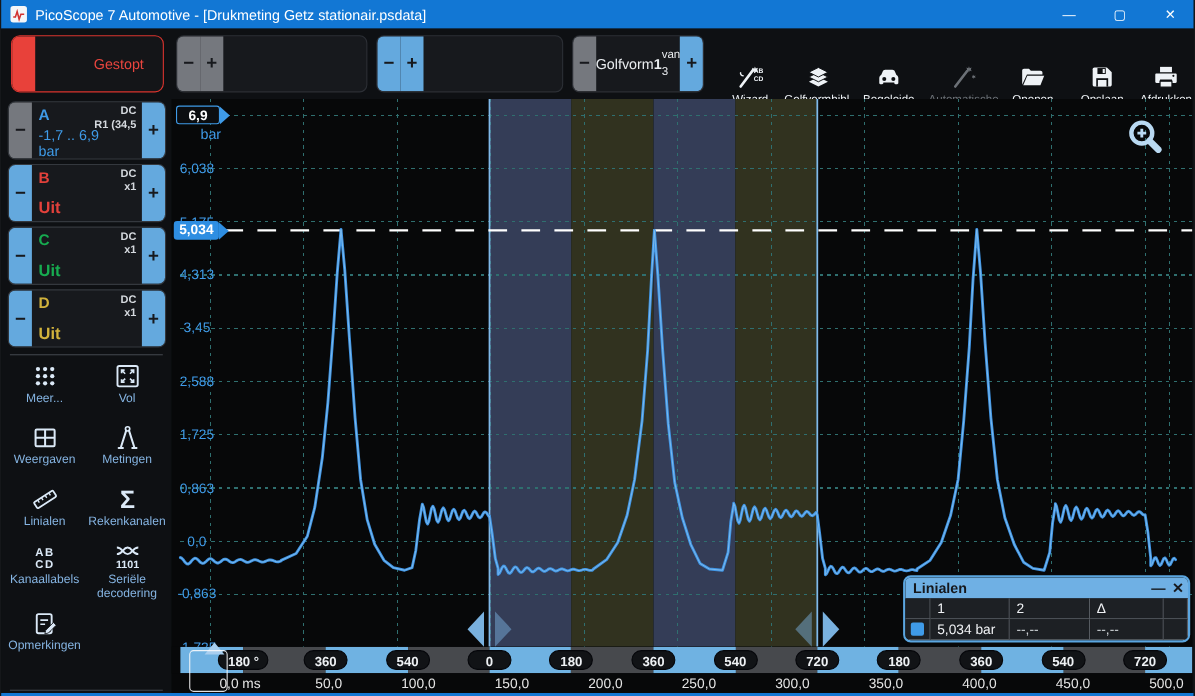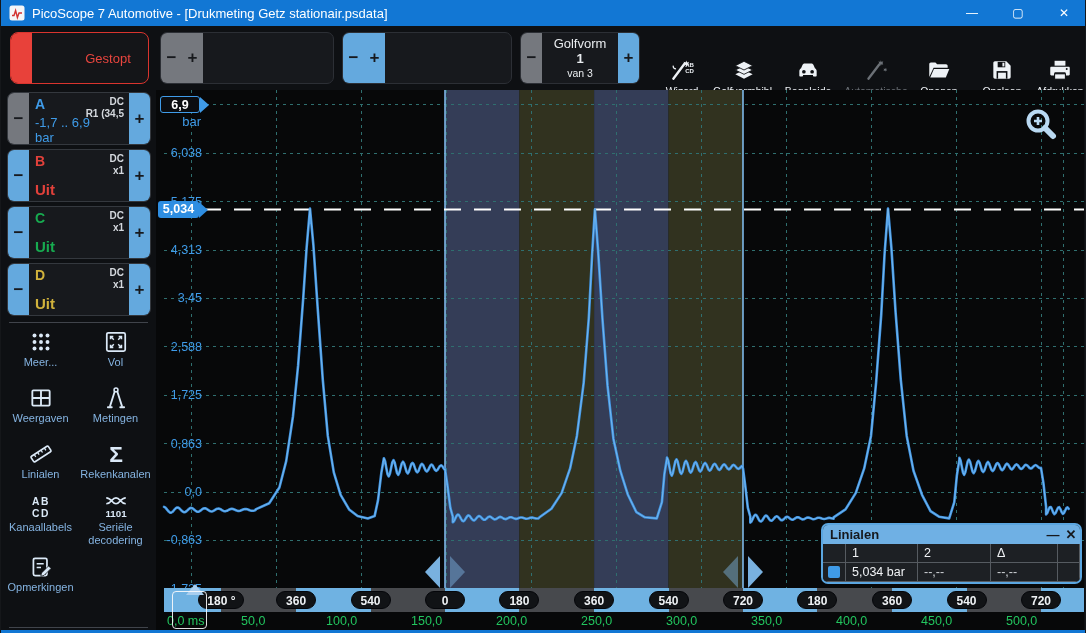--- a/index.html
+++ b/index.html
@@ -23,21 +23,21 @@
   .tpanel .body{flex:1;position:relative;color:#e9ecef;}
   #scoop-panel{left:159px;width:174px;}
   #scoop-panel .t{position:absolute;left:9px;top:5px;font-size:13px;}
   #scoop-panel .tb{position:absolute;left:9px;bottom:7px;font-size:16px;font-weight:bold;color:#fff;}
   #scoop-panel .right{position:absolute;right:6px;top:3px;text-align:right;font-size:9.5px;line-height:11.5px;color:#dfe3e8;}
   #scoop-panel .right b{font-size:10.5px;}
   #trigger-panel{left:341px;width:170px;}
   #trigger-panel .t{position:absolute;left:9px;top:5px;font-size:13px;}
   #trigger-panel .mode{position:absolute;right:8px;bottom:5px;font-size:11px;}
   #golfvorm-panel{left:519px;width:120px;}
-  #golfvorm-panel .body{display:flex;flex-direction:column;align-items:center;justify-content:center;line-height:15px;}
+  #golfvorm-panel .body{display:flex;align-items:center;justify-content:center;line-height:15px;}
   #golfvorm-panel .t{font-size:13px;} #golfvorm-panel .idx{font-size:13px;font-weight:bold;} #golfvorm-panel .of{font-size:10.5px;}
   .action{position:absolute;top:31px;height:58px;display:flex;flex-direction:column;align-items:center;color:#eef2f6;cursor:default;}
   .action svg{display:block;}
   .action .albl{font-size:10.5px;line-height:12px;text-align:center;margin-top:2px;}
   .action.disabled{color:#6b7076;}
   
   #sidebar{position:absolute;left:0;top:90px;width:155px;height:543px;background:#0e1013;}
   .chcard{position:absolute;left:6px;width:144px;height:53px;display:flex;border-radius:7px;overflow:hidden;border:1px solid #34383e;background:#17191d;}
   .chcard .body{flex:1;position:relative;}
   .chcard .cid{position:absolute;left:6px;top:3px;font-size:14px;font-weight:bold;}
@@ -46,32 +46,32 @@
   .chcard .main.off{top:auto;bottom:4px;font-size:15px;font-weight:bold;}
   #tools-sep{position:absolute;left:8px;top:232px;width:139px;height:1px;background:#40444b;}
   #tools-sep2{position:absolute;left:8px;top:537px;width:139px;height:1px;background:#40444b;}
   #tools-grid{position:absolute;left:2px;top:238px;width:151px;display:grid;grid-template-columns:75px 75px;grid-template-rows:56px 56px 53px 60px 58px;}
   .tool{display:flex;flex-direction:column;align-items:center;color:#85b4e2;cursor:default;}
   .tool .ticon{height:27px;display:flex;align-items:center;justify-content:center;color:#dbe9f7;}
   .tool .tlbl{font-size:11px;line-height:12.5px;text-align:center;margin-top:1px;}
   
   #chart{position:absolute;left:155px;top:90px;width:928px;height:543px;background:#070809;}
   #plot{position:absolute;left:0;top:0;}
-  .ylab{position:absolute;width:46px;text-align:right;color:#3f9be8;font-size:12.5px;height:16px;line-height:16px;}
+  .ylab{position:absolute;width:46px;text-align:center;color:#3f9be8;font-size:12.5px;height:16px;line-height:16px;}
   #bar-label{position:absolute;left:0;top:24px;width:45px;text-align:right;color:#3f9be8;font-size:13px;}
   .badge{position:absolute;height:17px;line-height:17px;font-size:12.5px;font-weight:bold;color:#fff;text-align:center;}
   #max-badge{left:4px;width:40px;background:#0b0d10;border:1.5px solid #3f9be8;border-radius:3px;}
   #max-badge-arrow,#ruler-badge-arrow{position:absolute;width:0;height:0;border-top:8px solid transparent;border-bottom:8px solid transparent;border-left:9px solid #2e8ee2;}
   #ruler-badge{left:2px;width:41px;background:#2e8ee2;border-radius:3px;}
   #strip{position:absolute;left:0;top:498px;width:928px;height:24px;background:#070809;overflow:hidden;}
   .seg{position:absolute;top:0;height:24px;}
   .pill{position:absolute;top:2.5px;height:18px;line-height:18px;border-radius:10px;background:#111316;border:1px solid #05060a;
         color:#eef1f4;font-size:12px;font-weight:600;text-align:center;}
   #timeline{position:absolute;left:0;top:522px;width:928px;height:21px;}
-  .xlab{position:absolute;top:2px;width:70px;text-align:left;color:#22c55e;font-size:12.5px;}
+  .xlab{position:absolute;top:2px;width:70px;text-align:right;color:#e5e5e5;font-size:12.5px;}
   #zero-box{position:absolute;left:16px;top:501px;width:35px;height:38px;border:1.5px solid rgba(250,250,252,.9);border-radius:4px;z-index:6;}
   #zero-tri{position:absolute;left:30px;top:494px;width:0;height:0;border-left:9px solid transparent;border-right:9px solid transparent;border-bottom:11px solid #a8ceef;z-index:5;}
   .dragtri{position:absolute;width:0;height:0;border-top:16px solid transparent;border-bottom:16px solid transparent;top:466px;z-index:4;}
   #magnifier{position:absolute;left:867px;top:16px;width:40px;height:40px;cursor:default;}
   
   #rulers-panel{position:absolute;left:665px;top:433px;width:261px;height:61px;background:#101215;border:2px solid #5ba6e0;border-radius:7px;overflow:hidden;z-index:8;}
   #rulers-head{height:19px;background:#6fb0e4;color:#16181c;display:flex;align-items:center;}
   #rulers-head .rtitle{font-size:13px;font-weight:bold;margin-left:7px;flex:1;}
   #rulers-head .hbtn{width:18px;text-align:center;font-size:13px;font-weight:bold;cursor:default;}
   #rulers-table{display:grid;grid-template-columns:23px 72px 73px 67px 1fr;grid-template-rows:19px 19px;}

